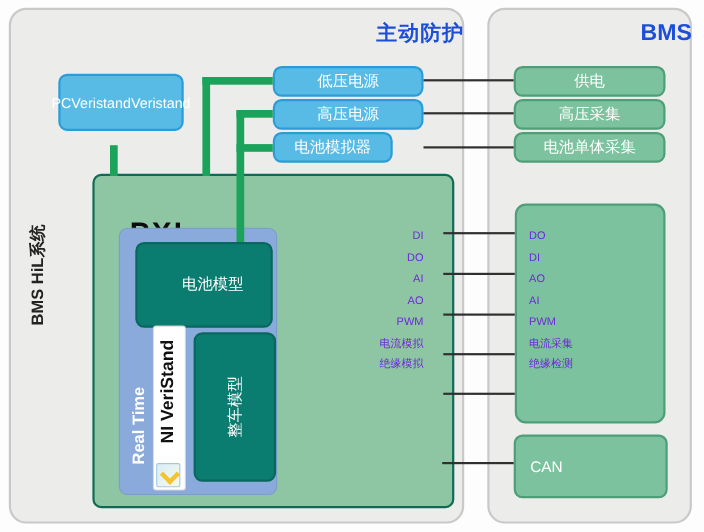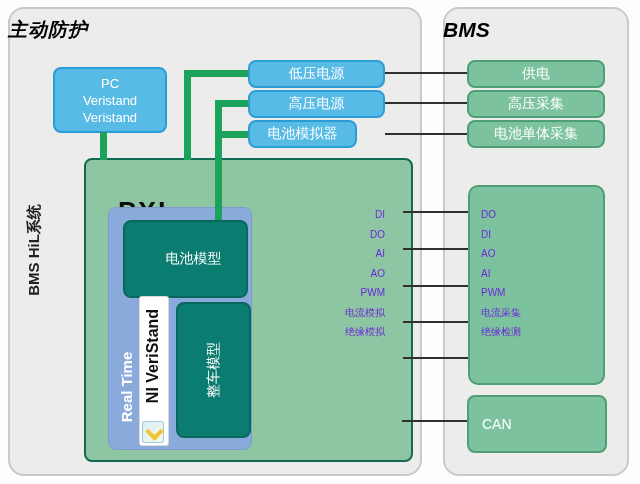--- a/index.html
+++ b/index.html
@@ -5,22 +5,22 @@
   html,body{margin:0;padding:0;background:#fff;}
   #stage{
     position:relative;width:640px;height:484px;background:#fdfdfd;
     font-family:"Liberation Sans",sans-serif;overflow:hidden;
   }
   .panel{
     position:absolute;background:#ECECEB;border:2px solid #C9C9C9;
     border-radius:16px;box-sizing:border-box;
   }
   .panel-title{
-    position:absolute;text-align:left;color:#000000;
-    font-size:19px;font-weight:bold;letter-spacing:1px;font-style:italic;
+    position:absolute;text-align:right;color:#1d4ed8;
+    font-size:19px;font-weight:bold;letter-spacing:1px;
   }
   .bluebox{
     position:absolute;background:#57BBE6;border:2px solid #2C9CD6;
     border-radius:8px;box-sizing:border-box;color:#fff;
     display:flex;align-items:center;justify-content:center;
     font-size:14px;font-weight:500;
   }
   .greenbox{
     position:absolute;background:#7CC29E;border:2px solid #4E9E77;
     border-radius:8px;box-sizing:border-box;color:#fff;
@@ -97,21 +97,21 @@
   <div class="hline" style="left:385px;top:102px;width:82px;"></div>
   <div class="hline" style="left:385px;top:133px;width:82px;"></div>
 
   <div class="hline" style="left:403px;top:211px;width:65px;"></div>
   <div class="hline" style="left:403px;top:248px;width:65px;"></div>
   <div class="hline" style="left:403px;top:285px;width:65px;"></div>
   <div class="hline" style="left:403px;top:321px;width:65px;"></div>
   <div class="hline" style="left:403px;top:357px;width:65px;"></div>
   <div class="hline" style="left:402px;top:420px;width:65px;"></div>
 
-  <div class="bluebox" style="left:53px;top:67px;width:114px;height:66px;flex-direction:column;line-height:17px;font-size:13px;">
+  <div class="bluebox" style="left:53px;top:67px;width:114px;height:52px;flex-direction:row;line-height:17px;font-size:13px;">
     <span>PC</span>
     <span>Veristand</span>
     <span>Veristand</span>
   </div>
 
   <div class="bluebox" style="left:248px;top:60px;width:137px;height:28px;">低压电源</div>
   <div class="bluebox" style="left:248px;top:90px;width:137px;height:28px;">高压电源</div>
   <div class="bluebox" style="left:248px;top:120px;width:109px;height:28px;">电池模拟器</div>
 
   <div class="pxi"></div>

